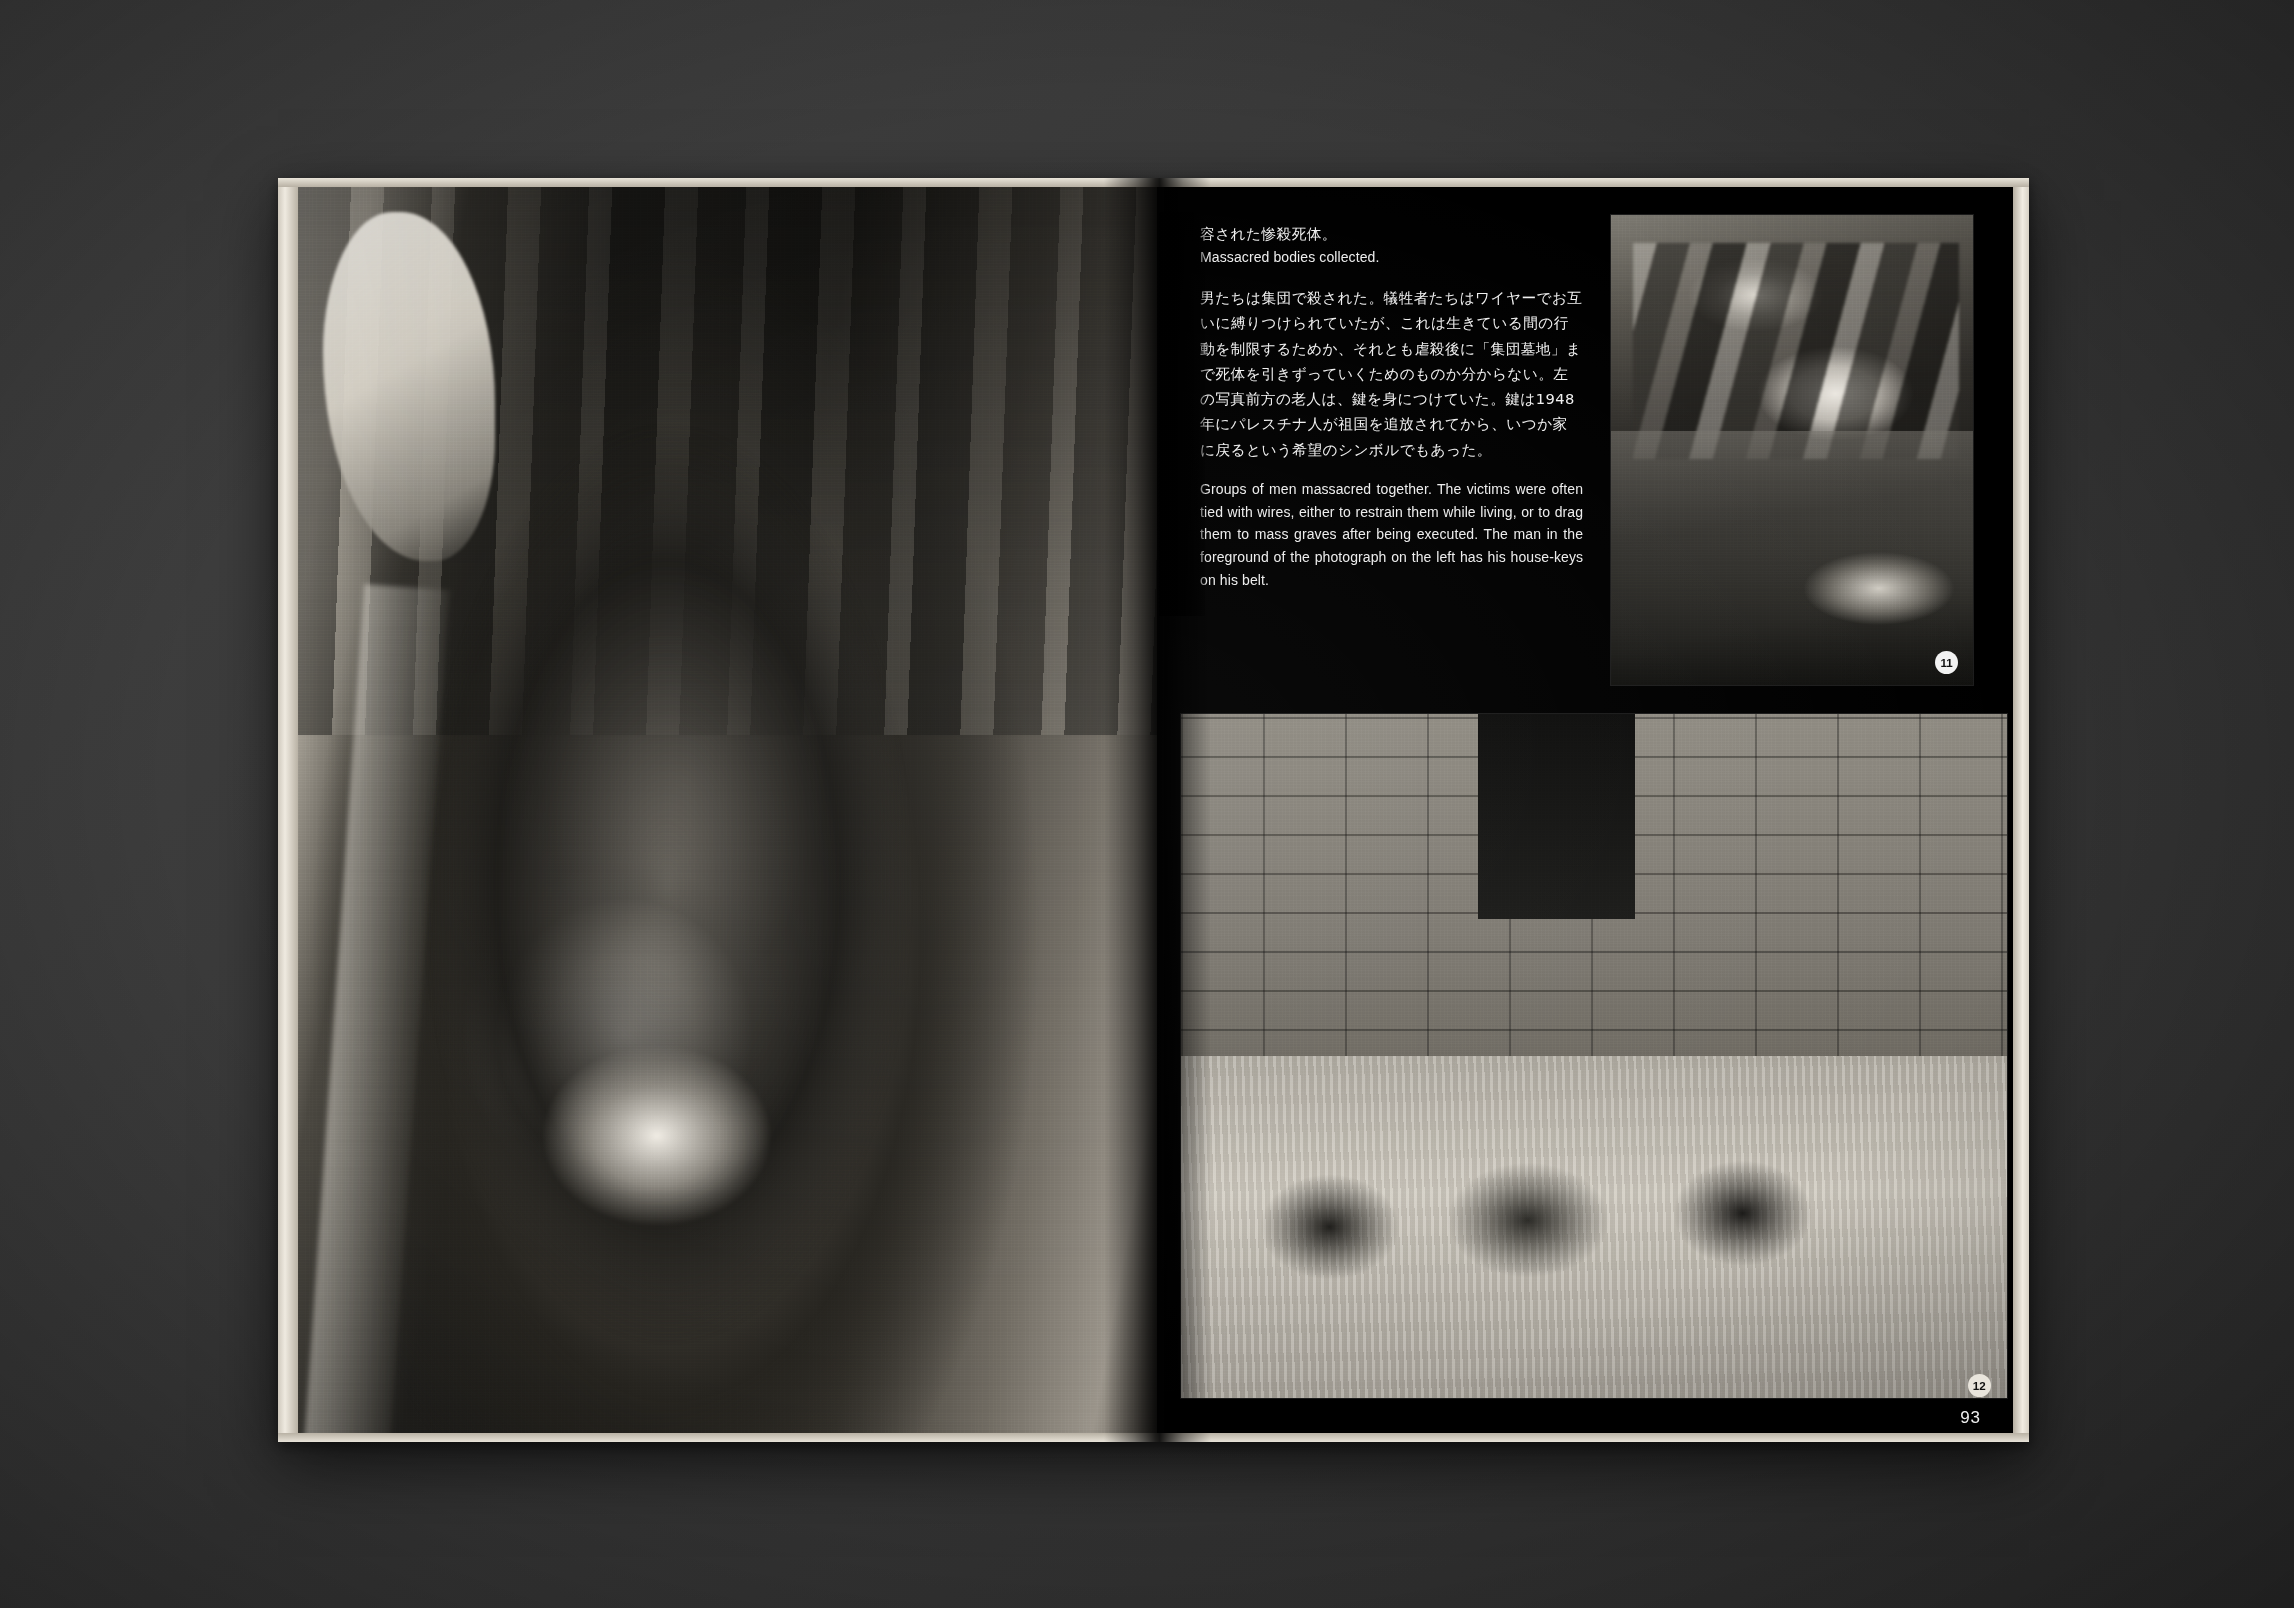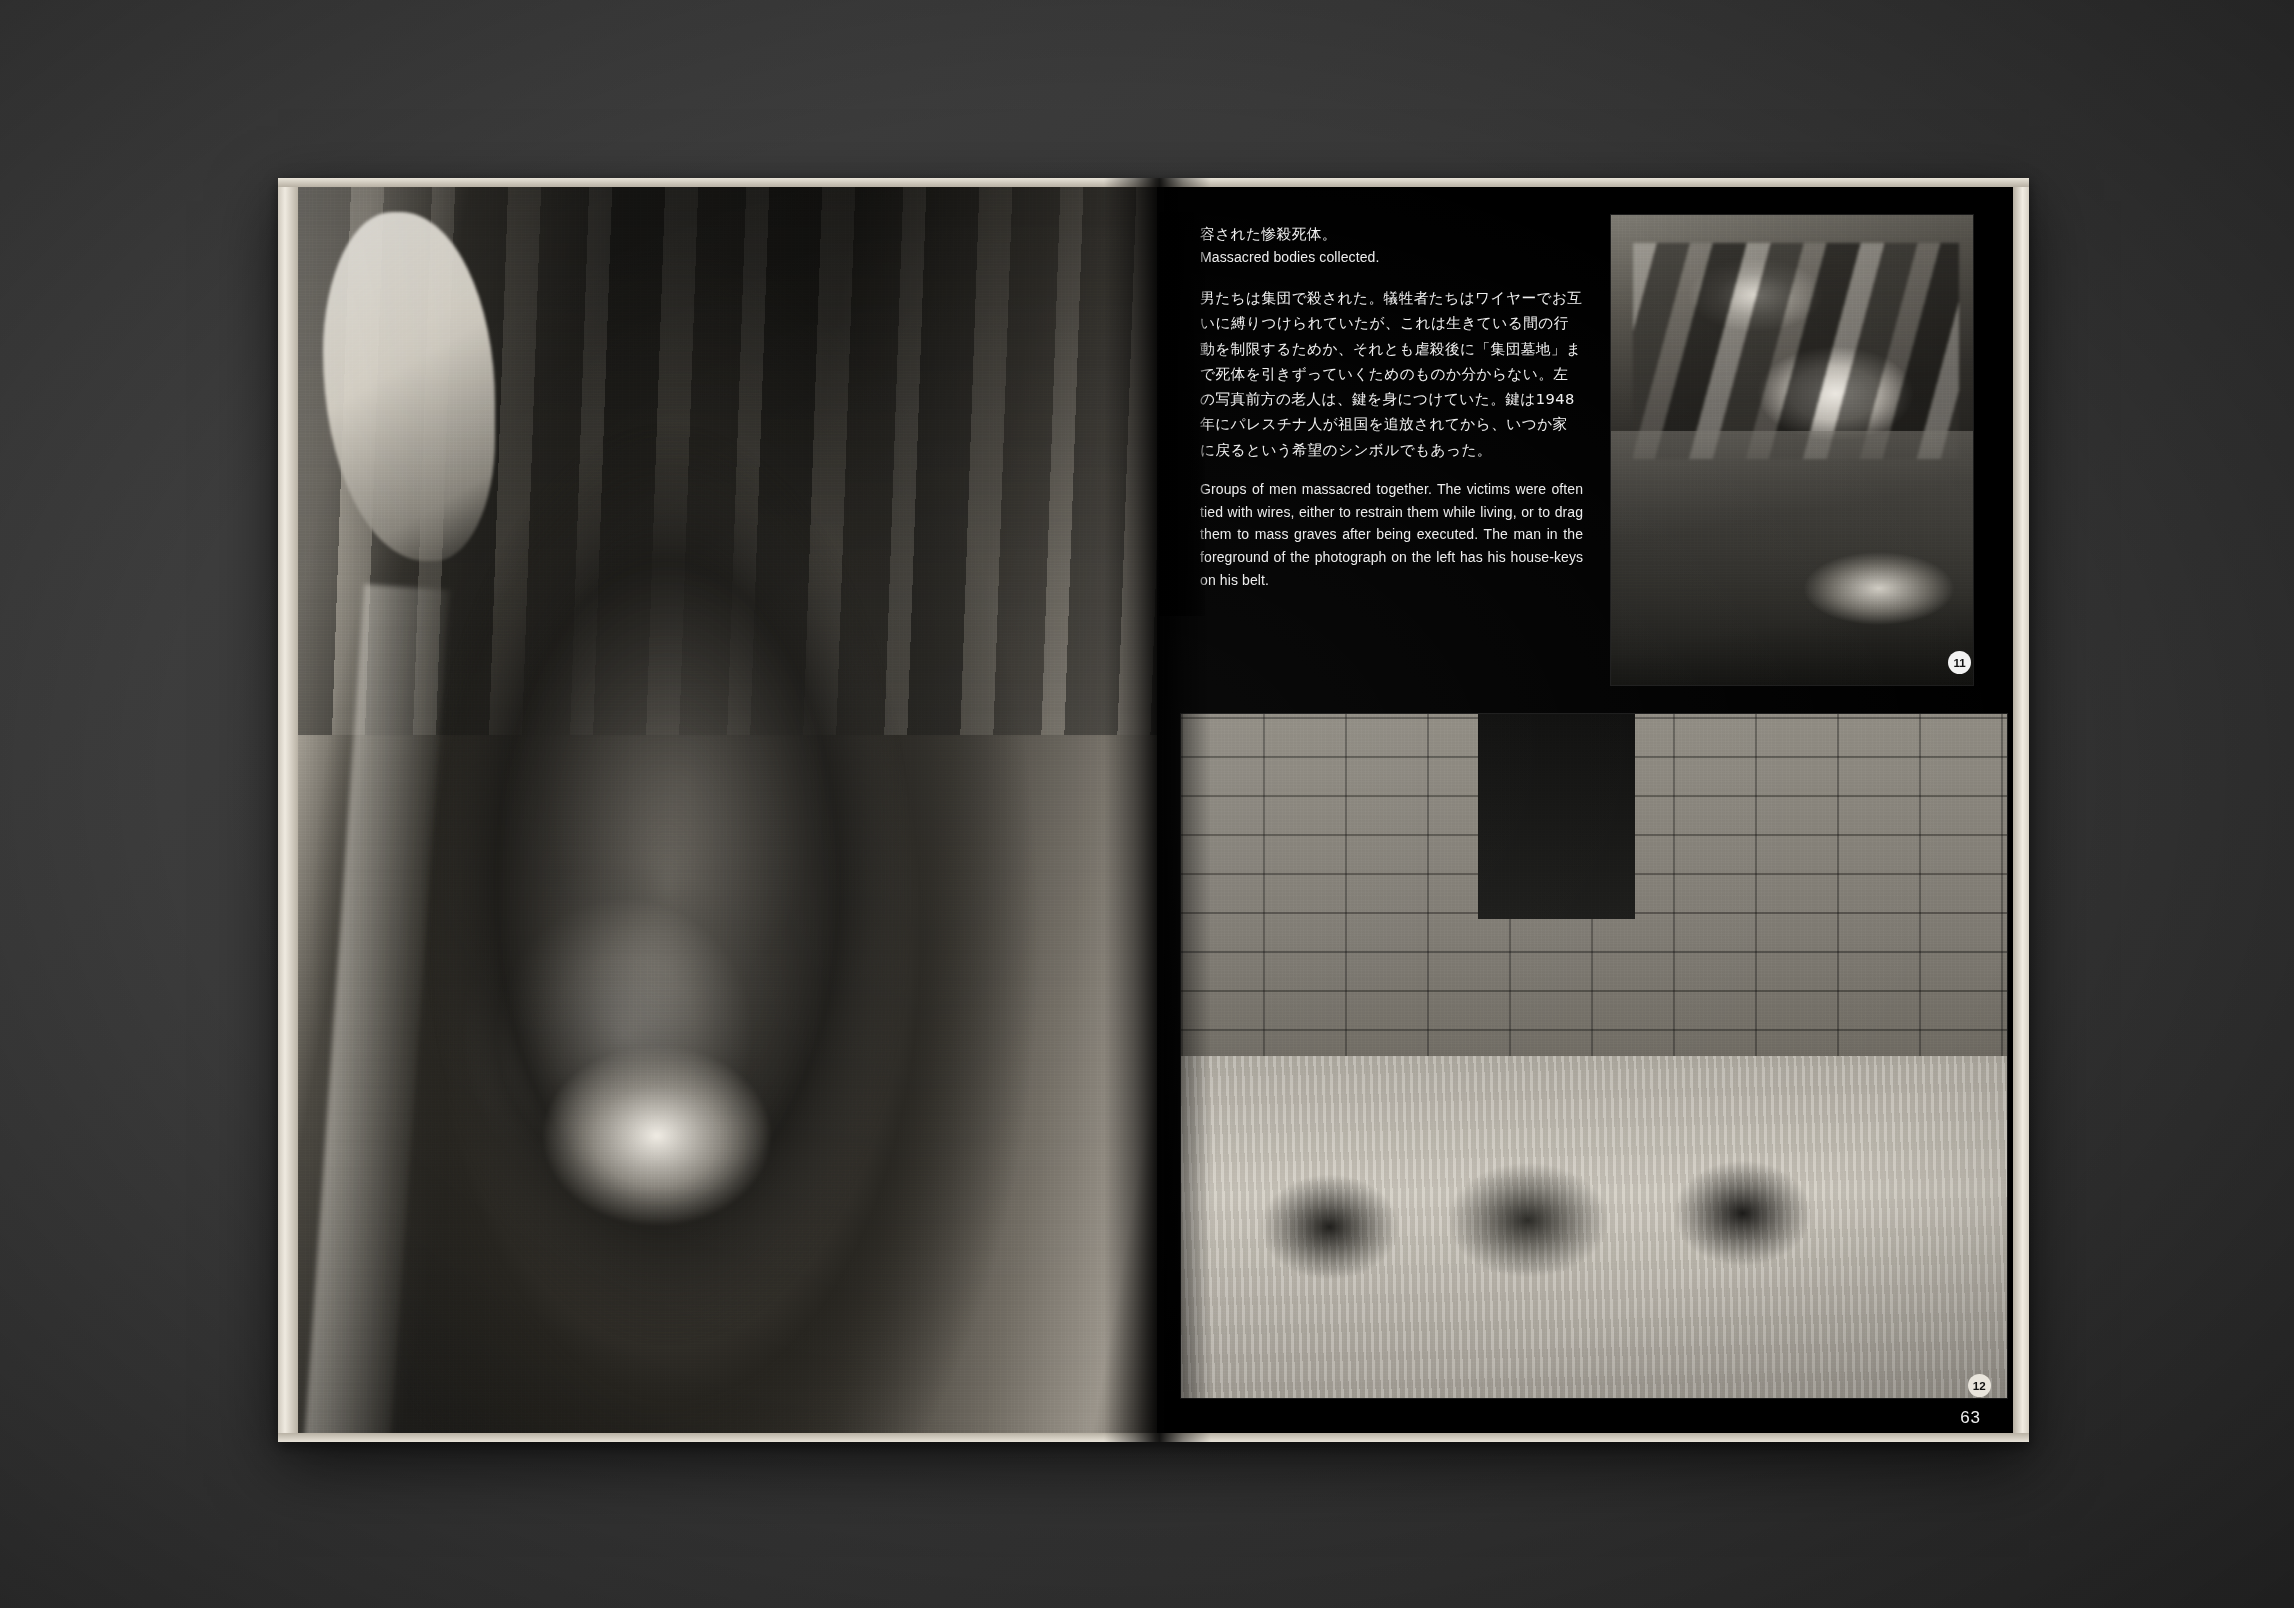--- a/index.html
+++ b/index.html
@@ -247,21 +247,21 @@
     width: 23px; height: 23px;
     border-radius: 50%;
     background: #f2f2f2;
     color: #111;
     font-size: 11.6px;
     font-weight: bold;
     display: flex; align-items: center; justify-content: center;
     font-family: "Liberation Sans", sans-serif;
     z-index: 5;
   }
-  #plate-tr { right: 2px; bottom: 10.7px; margin-left: 8px; }
+  #plate-tr { right: 15px; bottom: 10.7px; margin-left: 8px; }
   #plate-br { right: 16px; bottom: 1px; background: #e9e5dc; }
   #folio {
     position: absolute;
     right: 32px; bottom: 5.3px;
     color: #efefef;
     font-size: 17px;
     letter-spacing: 0.9px;
     font-family: "Liberation Sans", sans-serif;
     z-index: 8;
   }
@@ -318,21 +318,21 @@
         </div>
 
         <div class="photo" id="photo-br">
           <div class="wall"></div>
           <div class="doorway"></div>
           <div class="rubble"></div>
           <div class="grain"></div>
           <div class="plate-num" id="plate-br">12</div>
         </div>
 
-        <div id="folio">63</div>
+        <div id="folio">93</div>
       </div>
     </div>
 
     <div id="gutter"></div>
   </div>
 
 </div>
 
 
 </body></html>

